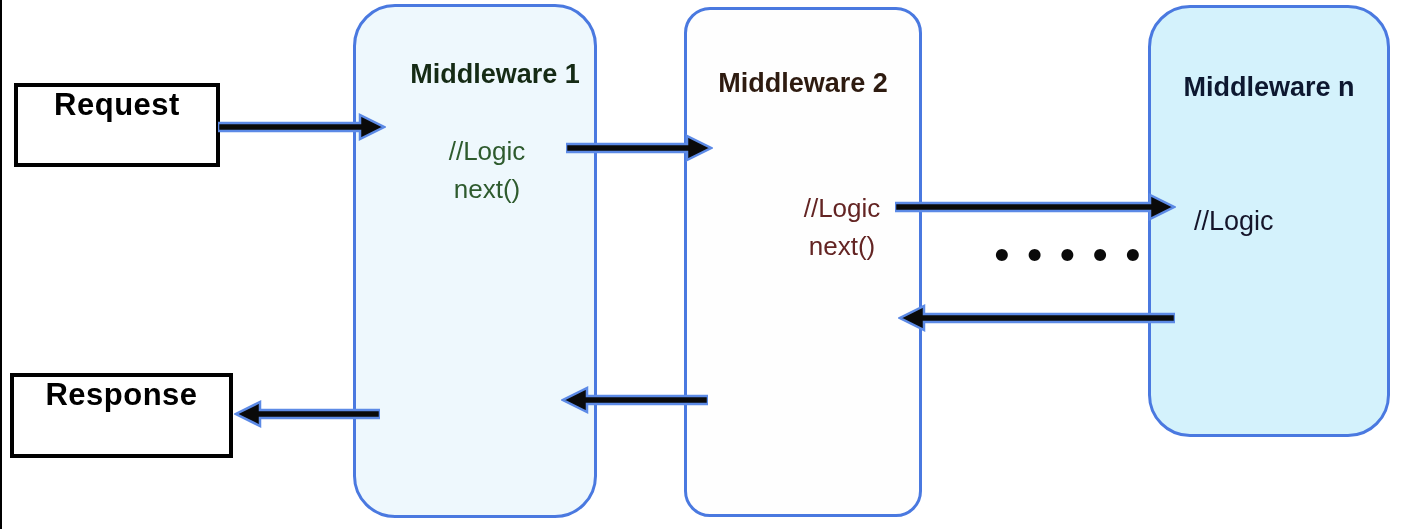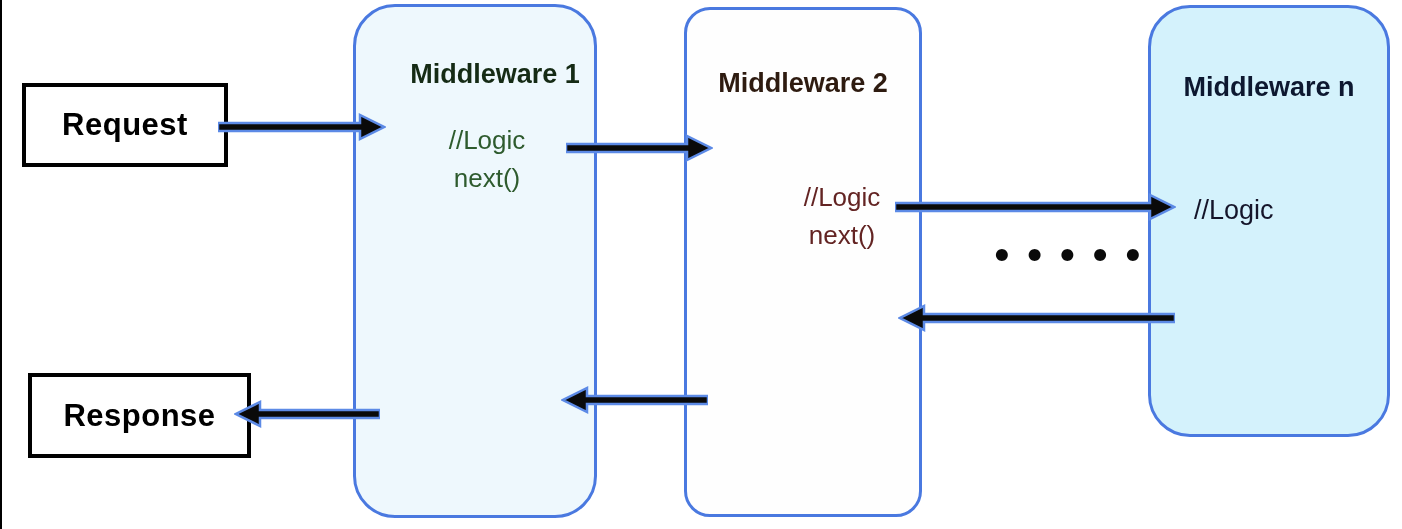--- a/index.html
+++ b/index.html
@@ -3,40 +3,40 @@
 <meta charset="utf-8">
 <style>
   html,body{margin:0;padding:0;background:#ffffff;}
   .canvas{
     position:relative;width:1402px;height:529px;background:#ffffff;
     font-family:"Liberation Sans", sans-serif;overflow:hidden;
   }
   .frame-left{position:absolute;left:0;top:0;width:2px;height:529px;background:#000;}
   .io-box{
     position:absolute;background:#fff;border:4px solid #000;
-    display:flex;align-items:center;justify-content:center;box-sizing:border-box;margin-left:8px;
+    display:flex;justify-content:center;box-sizing:border-box;
   }
   .io-box .io-label{font-weight:bold;font-size:31px;color:#000;letter-spacing:0.5px;}
   .io-request{left:14px;top:83px;width:206px;height:84px;}
-  .io-response{left:20px;top:373px;width:223px;height:85px;}
+  .io-response{left:10px;top:373px;width:223px;height:85px;}
   .mw{
     position:absolute;box-sizing:border-box;border:3px solid var(--box_border);
     border-radius:42px;
   }
   .mw1{left:353px;top:4px;width:244px;height:514px;background:var(--mw1_fill);}
   .mw2{left:684px;top:7px;width:238px;height:510px;background:var(--mw2_fill);border-radius:26px;}
   .mwn{left:1148px;top:5px;width:242px;height:432px;background:var(--mwn_fill);}
   .mw-title{
     position:absolute;left:0;width:100%;text-align:center;
     font-weight:bold;font-size:27px;
   }
   .mw1 .mw-title{top:52px;color:var(--mw1_text_title);padding-left:20px;}
   .mw2 .mw-title{top:58px;color:var(--mw2_text_title);}
   .mwn .mw-title{top:64px;color:var(--mwn_text_title);}
-  .mw-logic{position:absolute;font-size:26px;line-height:38px;}
+  .mw-logic{position:absolute;font-size:26px;line-height:38px;margin-top:11px;}
   .mw-logic span{display:block;}
   .mw1 .mw-logic{left:46px;top:114px;width:170px;text-align:center;color:var(--mw1_text_logic);}
   .mw2 .mw-logic{left:70px;top:168px;width:170px;text-align:center;color:var(--mw2_text_logic);}
   .mwn .mw-logic{left:43px;top:183px;width:180px;text-align:left;font-size:27px;color:var(--mwn_text_logic);}
   .arrow{position:absolute;height:30px;}
   .dots{
     position:absolute;left:991px;top:236px;
     font-size:34px;font-weight:bold;color:#0a0a0a;letter-spacing:11px;
     font-family:"DejaVu Sans", sans-serif;
   }

